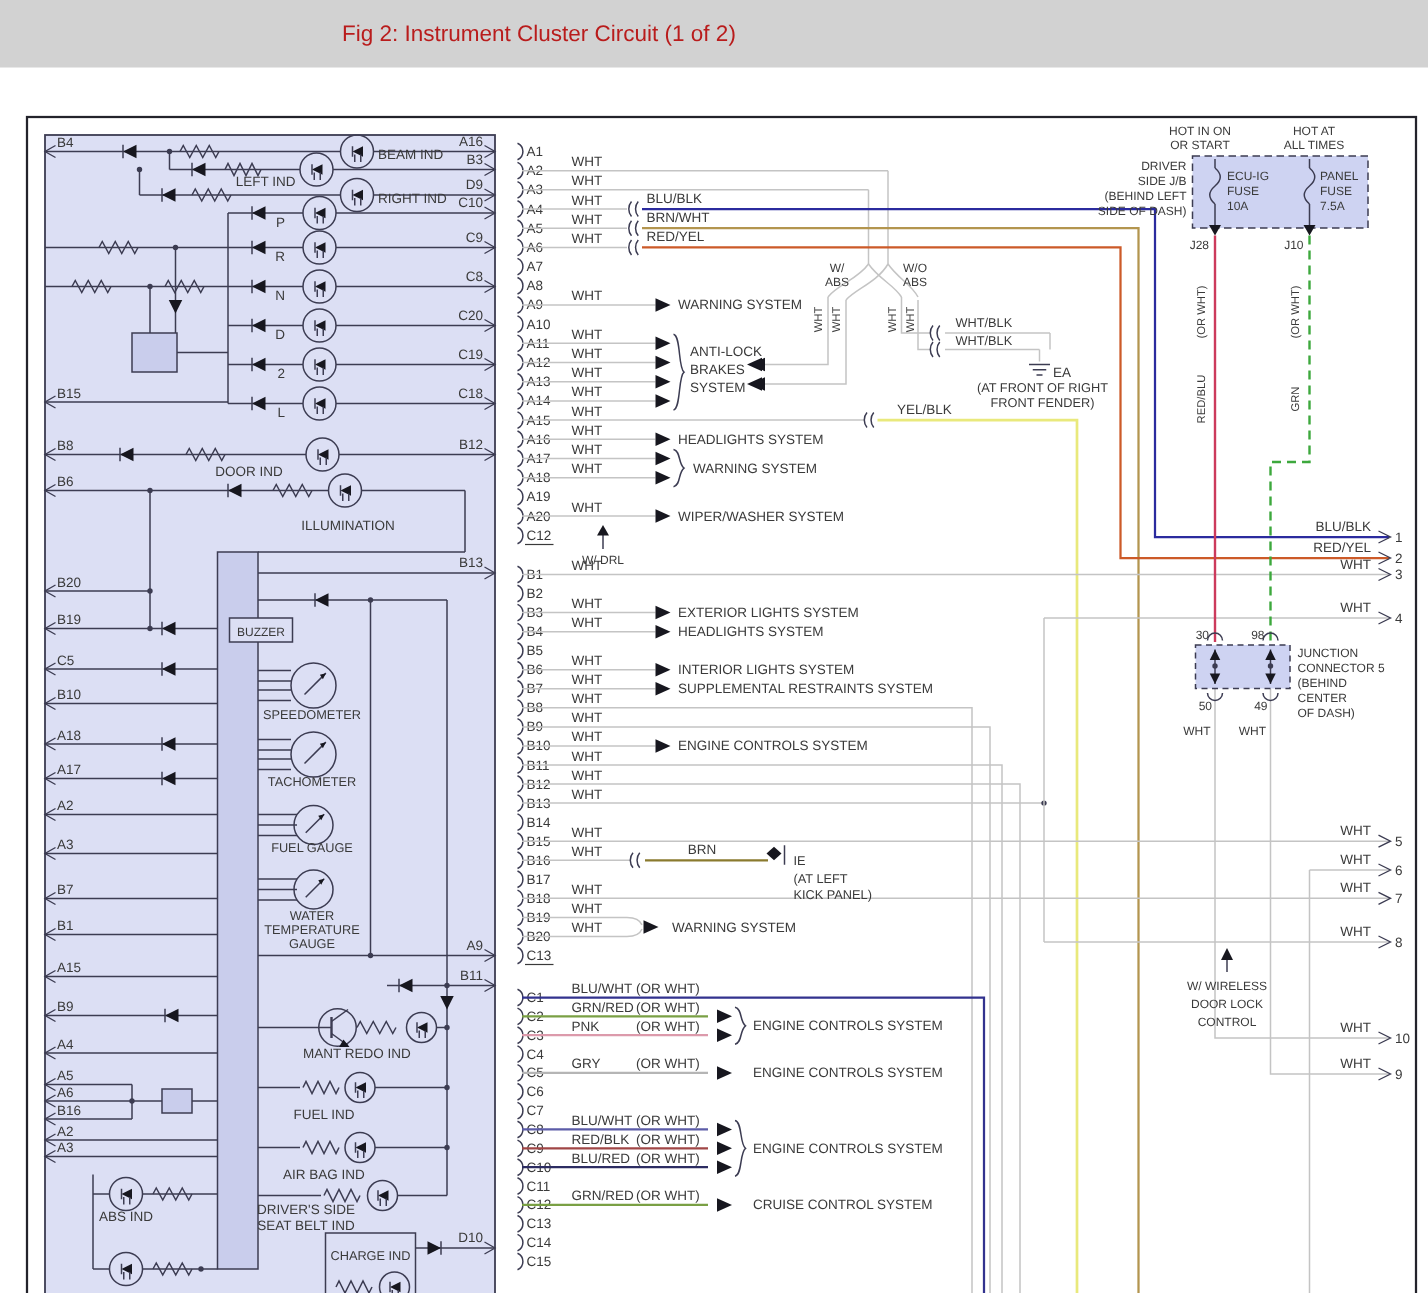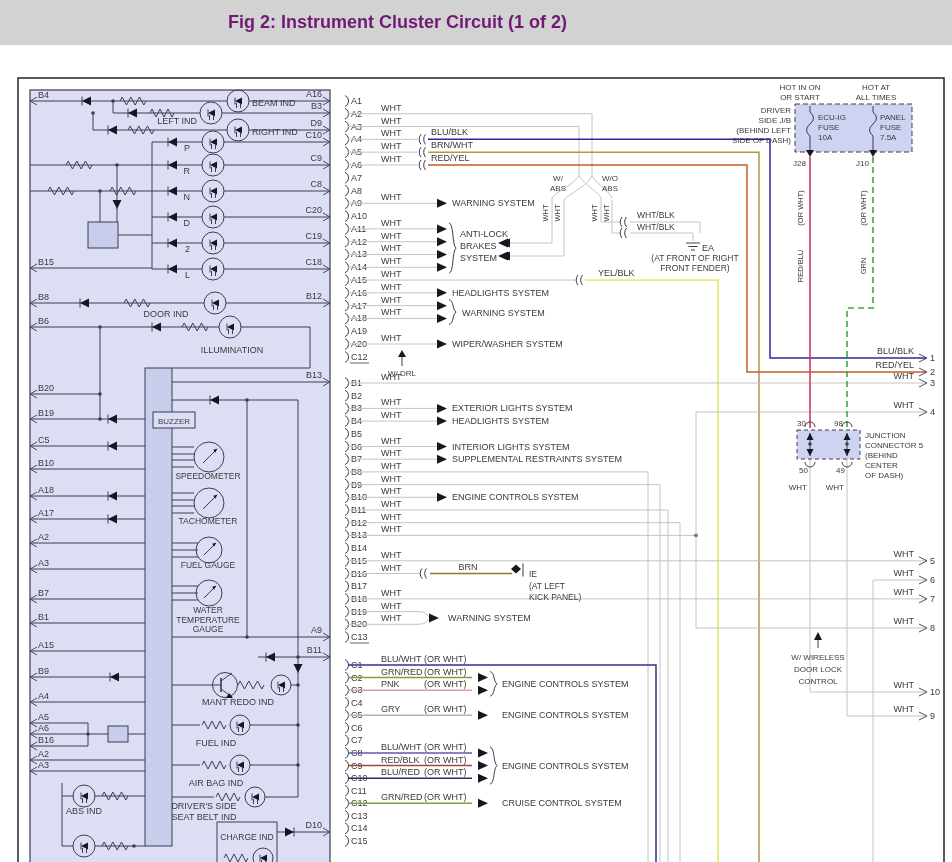--- a/index.html
+++ b/index.html
@@ -1,18 +1,18 @@
 <!DOCTYPE html>
 <html><head>
 <meta charset="utf-8">
 <style>
   html,body{margin:0;padding:0;background:#ffffff;}
   body{width:952px;height:862px;overflow:hidden;font-family:"Liberation Sans",sans-serif;}
   .header{height:45px;background:#d2d2d2;display:flex;align-items:center;}
-  .header .title{margin-left:228px;font-size:18px;color:#701a75;font-weight:bold;}
+  .header .title{margin-left:228px;font-size:15px;color:#b91c1c;}
   svg{display:block;overflow:hidden;}
   text{font-family:"Liberation Sans",sans-serif;}
 </style>
 </head>
 <body>
 
 <div class="header">
   <span class="title">Fig 2: Instrument Cluster Circuit (1 of 2)</span>
 </div>
 

